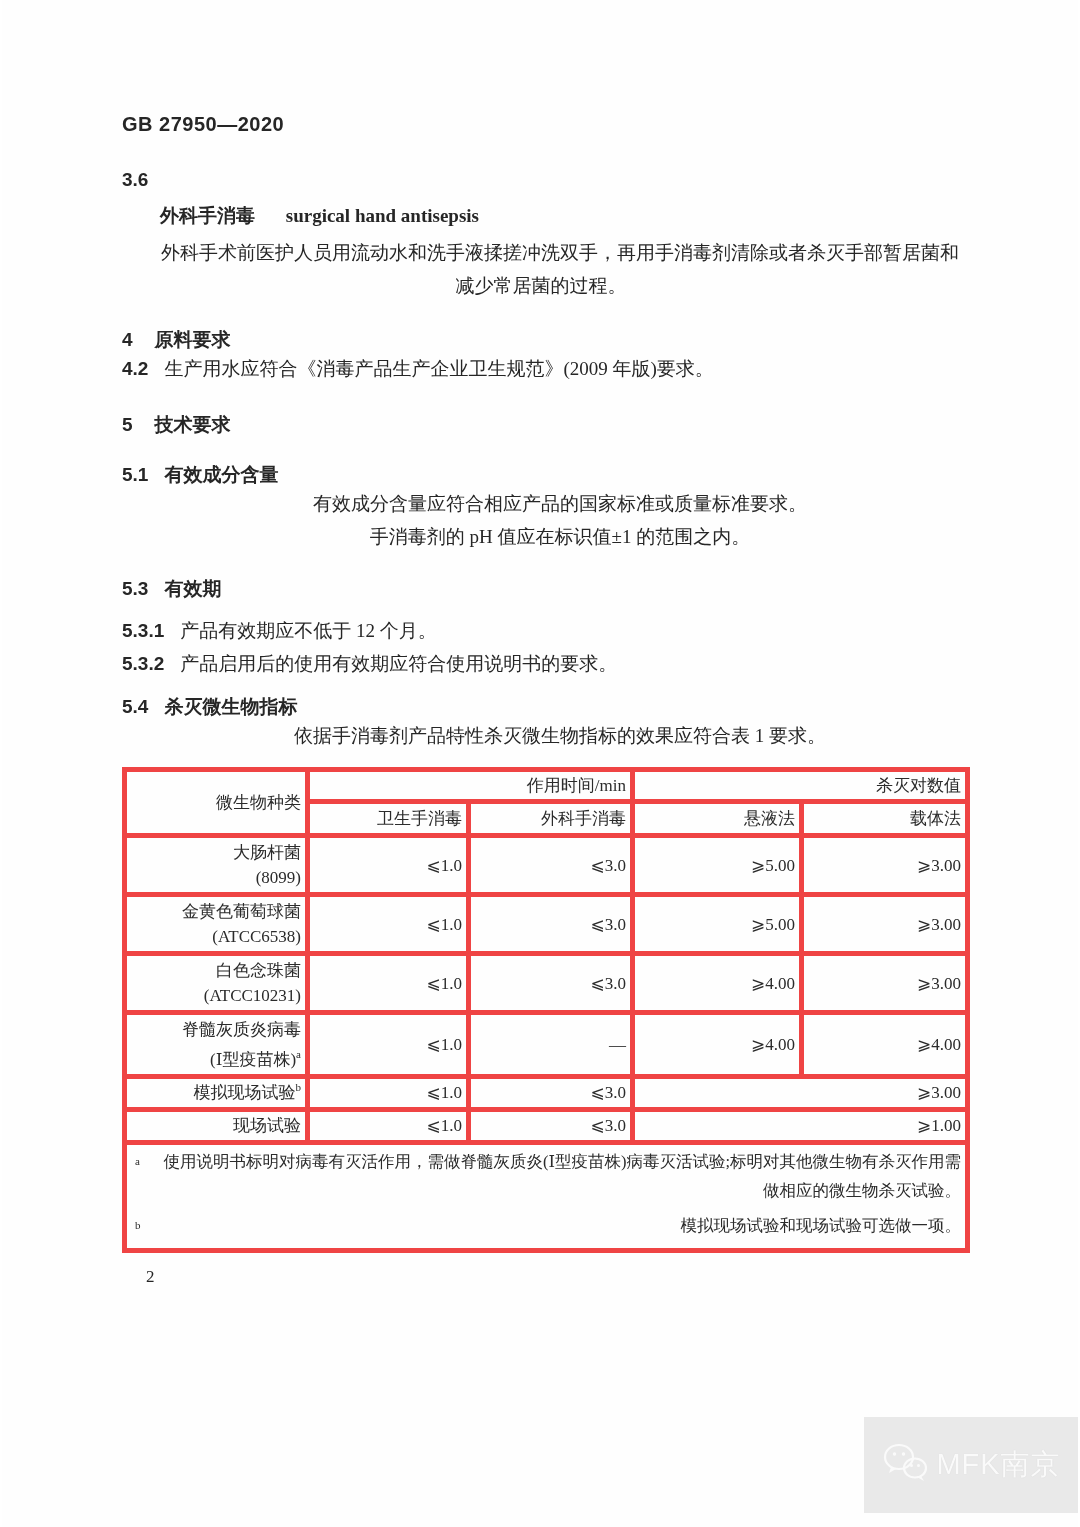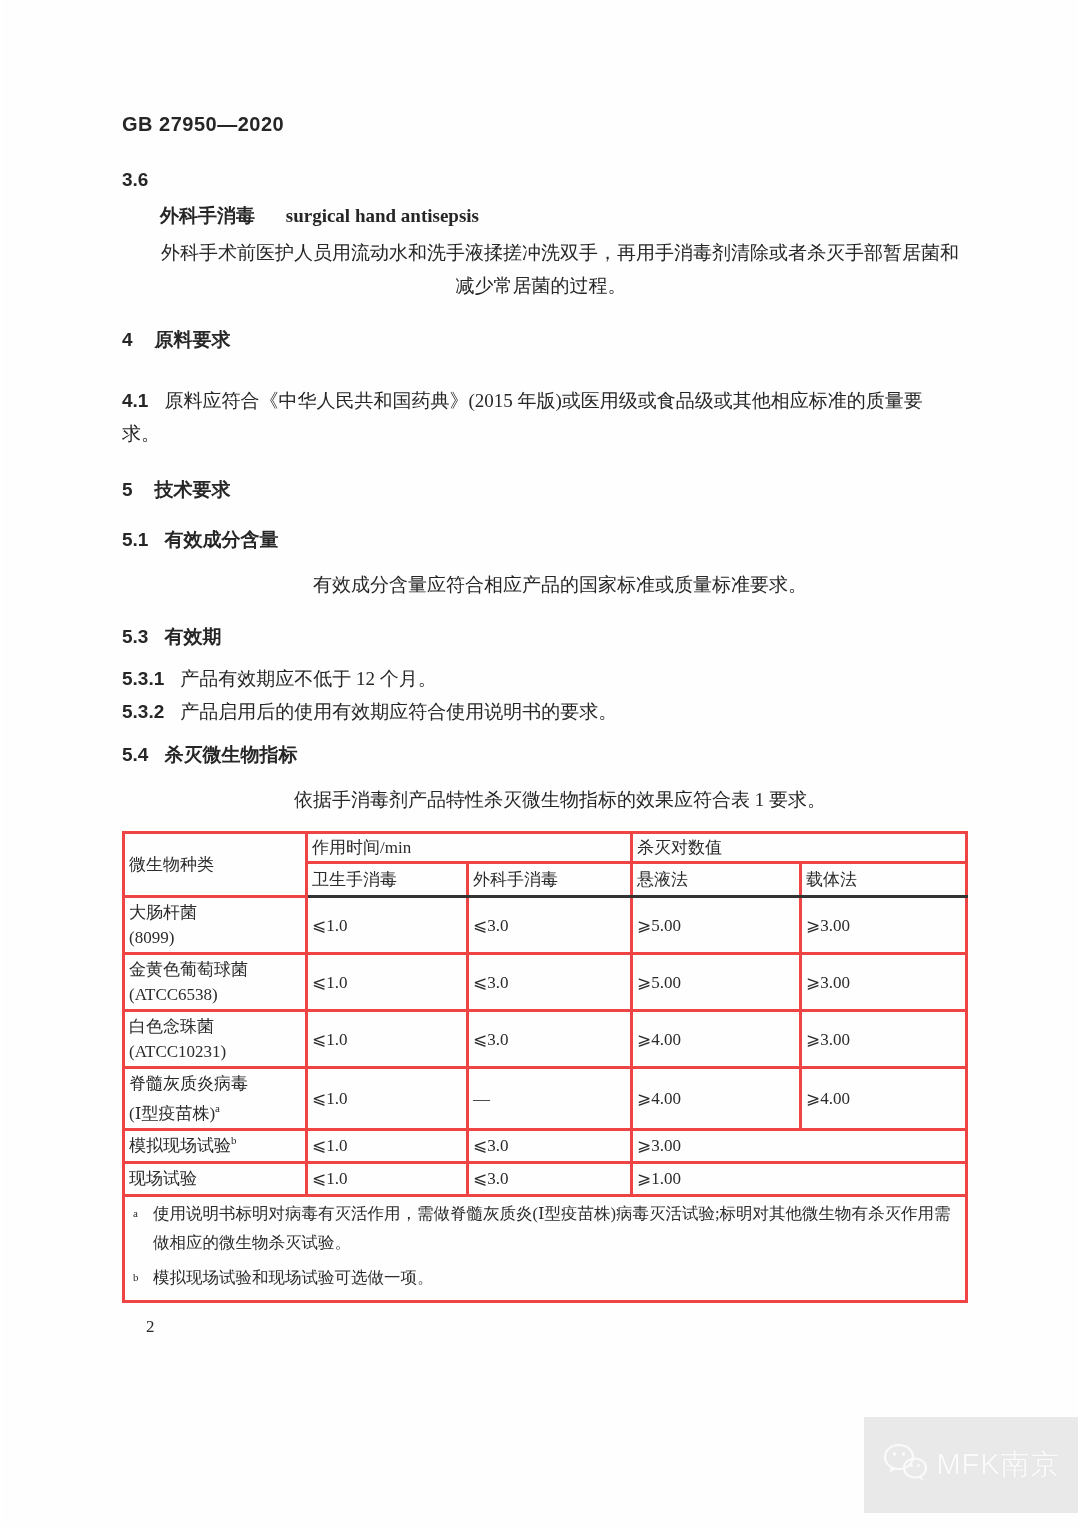--- a/index.html
+++ b/index.html
@@ -73,21 +73,21 @@
   }
   .clause-line .num {
     font-family: "Liberation Sans", "DejaVu Sans", sans-serif;
     font-weight: bold;
     margin-right: 16px;
   }
   .mt-h4   { margin-top: 26px; }
   .mt-41   { margin-top: 32px; }
   .mt-h5   { margin-top: 28px; }
   .mt-51   { margin-top: 26px; }
-  .mt-body { margin-top: 16px; }
+  .mt-body { }
   .mt-52   { margin-top: 23px; }
   .mt-53   { margin-top: 24px; }
   .mt-531  { margin-top: 13px; }
   .mt-54   { margin-top: 15px; }
   .table-caption {
     margin-top: 22px;
     text-align: center;
     font-family: "Liberation Sans", "DejaVu Sans", sans-serif;
     font-weight: bold;
     font-size: 18px;
@@ -95,22 +95,22 @@
   }
   table.gb {
     margin-top: 15px;
     width: 843px;
     border-collapse: collapse;
     table-layout: fixed;
     font-size: 17px;
     color: #2b2b2b;
   }
   table.gb th, table.gb td {
-    border: 3px solid #ef4444;
-    text-align: left;
+    border: 5px solid #ef4444;
+    text-align: right;
     vertical-align: middle;
     font-weight: normal;
     padding: 2px 4px;
     box-sizing: border-box;
   }
   table.gb { border: 2px solid #333; }
   tr.hdr-sub th { border-bottom: 3px solid #333; }
   tr.hdr-top th { height: 30px; }
   tr.hdr-sub th { height: 34px; }
   tr.organism td { height: 56px; line-height: 25px; }
@@ -175,33 +175,34 @@
     <span class="term-cn">外科手消毒</span>
     <span class="term-en">surgical hand antisepsis</span>
   </div>
 
   <p class="para indent def-para">外科手术前医护人员用流动水和洗手液揉搓冲洗双手，再用手消毒剂清除或者杀灭手部暂居菌和减少常居菌的过程。</p>
 
   <div class="sec-heading mt-h4">
     <span class="num">4</span><span>原料要求</span>
   </div>
 
-  <p class="clause-line mt-41">
-    <span class="num">4.1</span><span>原料应符合《中华人民共和国药典》(2015 年版)或医用级或食品级或其他相应标准的质量要求。</span>
+  <p class="clause-line">
+    <span class="num">4.2</span><span>生产用水应符合《消毒产品生产企业卫生规范》(2009 年版)要求。</span>
   </p>
 
   <div class="sec-heading mt-h5">
     <span class="num">5</span><span>技术要求</span>
   </div>
 
   <div class="sub-heading mt-51">
     <span class="num">5.1</span><span>有效成分含量</span>
   </div>
   <p class="para indent mt-body">有效成分含量应符合相应产品的国家标准或质量标准要求。</p>
 
+  <p class="para indent mt-body">手消毒剂的 pH 值应在标识值±1 的范围之内。</p>
 
   <div class="sub-heading mt-53">
     <span class="num">5.3</span><span>有效期</span>
   </div>
   <p class="clause-line mt-531">
     <span class="num">5.3.1</span><span>产品有效期应不低于 12 个月。</span>
   </p>
   <p class="clause-line">
     <span class="num">5.3.2</span><span>产品启用后的使用有效期应符合使用说明书的要求。</span>
   </p>

